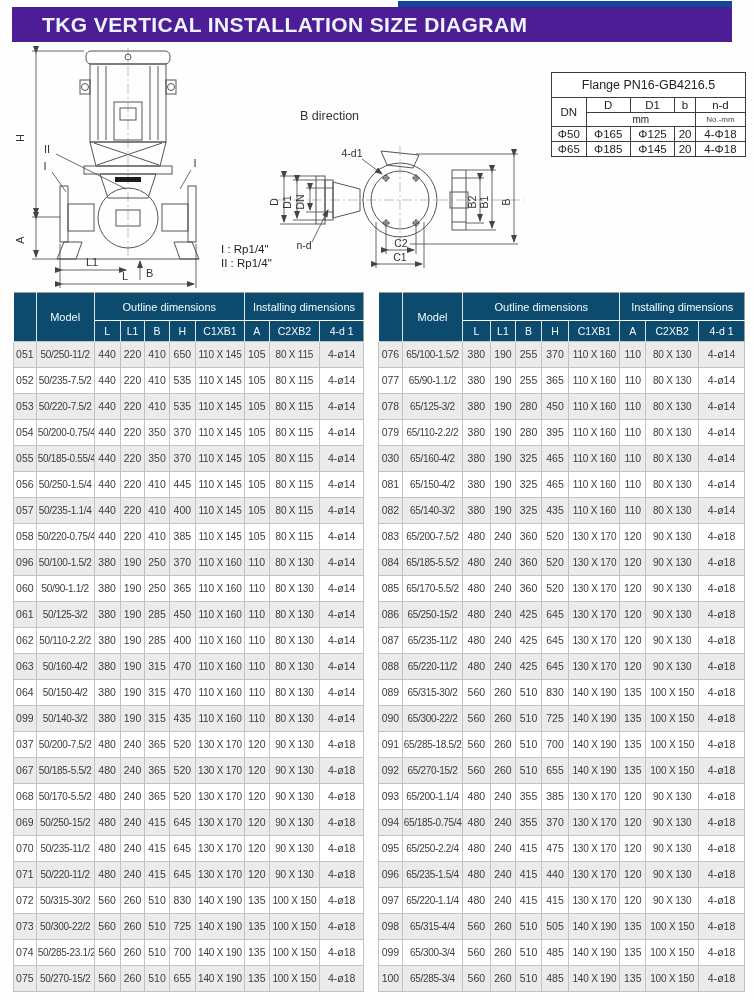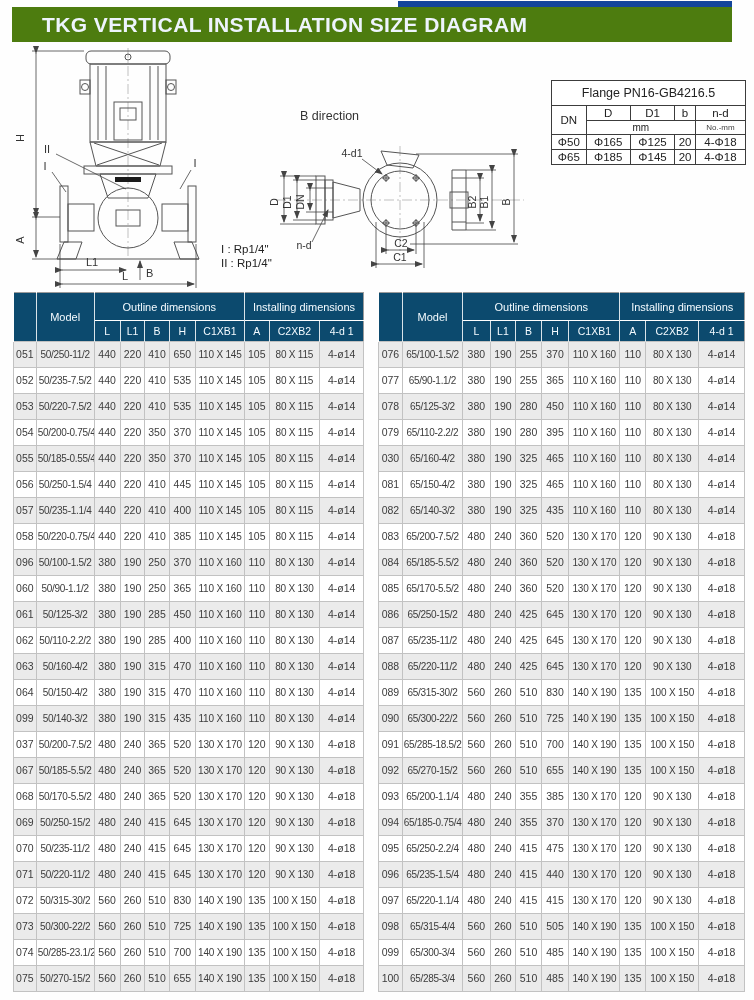--- a/index.html
+++ b/index.html
@@ -1,32 +1,32 @@
 <!DOCTYPE html>
 <html><head>
 <meta charset="utf-8">
 <style>
   html,body{margin:0;padding:0;background:#fff;}
   .page{position:relative;width:754px;height:1000px;background:#fefefe;overflow:hidden;
         font-family:"Liberation Sans",sans-serif;}
 
   
   .banner-strip{position:absolute;left:398px;top:1px;width:334px;height:7px;background:#14469b;}
-  .banner{position:absolute;left:12px;top:7px;width:720px;height:35px;background:#4d7c0f;
+  .banner{position:absolute;left:12px;top:7px;width:720px;height:35px;background:#4c1d95;
           box-sizing:border-box;padding-left:30px;display:flex;align-items:center;}
   .banner h1{margin:0;font-size:21px;font-weight:bold;color:#eef4fd;letter-spacing:.4px;}
 
   
   .pump-svg{position:absolute;left:10px;top:46px;}
   .bdir-title{position:absolute;left:300px;top:109px;font-size:12.5px;color:#333;}
   .bdir-svg{position:absolute;left:240px;top:126px;}
   .ports-note{position:absolute;left:221px;top:242px;font-size:11.5px;color:#222;line-height:14px;white-space:nowrap;}
 
   
-  .flange-wrap{position:absolute;left:551px;top:80px;width:195px;}
+  .flange-wrap{position:absolute;left:551px;top:72px;width:195px;}
   .flange-table{width:100%;border-collapse:collapse;color:#222;background:#fff;}
   .flange-table td{border:1px solid #3c3c3c;text-align:center;font-size:11.5px;padding:1px 0;}
   .flange-table .ft-title{font-size:12.5px;height:22px;}
   .flange-table .ft-small{font-size:8px;color:#444;}
   .flange-table .ft-unit{font-size:10px;}
 
   
   .main-tables{position:absolute;left:13px;top:292px;width:732px;display:flex;}
   .mt{border-collapse:collapse;table-layout:fixed;background:#fff;border:1px solid #9b9b9b;}
   .mt-left{width:351px;margin-right:14px;}

